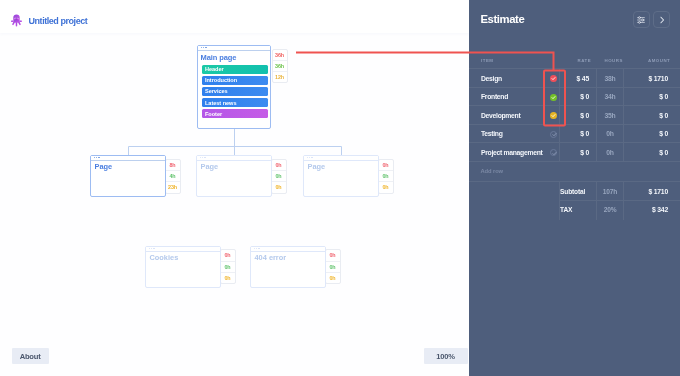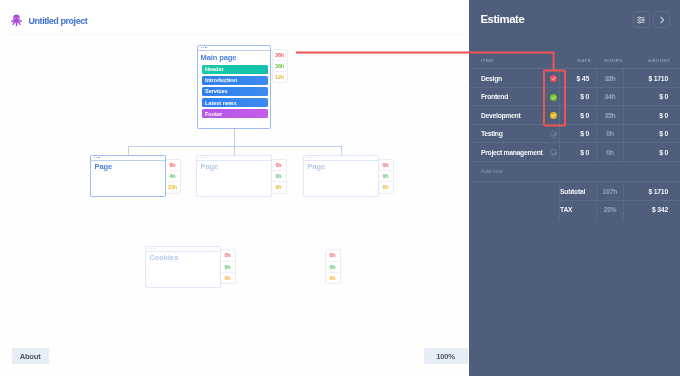--- a/index.html
+++ b/index.html
@@ -182,20 +182,30 @@
               <i></i>
               <i></i>
             </div>
           </div>
           <div class="ttl" style="left:3.5px;top:6px;font-size:7.4px">Cookies</div>
         </div>
         <div class="badges" style="left: 324.5px; top: 216.3px; height: 35px;">
           <div style="color: rgb(240, 97, 109);">0h</div>
           <div style="color: rgb(95, 194, 106);">0h</div>
           <div style="color: rgb(240, 180, 41);">0h</div>
+        </div>
+        <div class="card dim" style="left: 250px; top: 212.5px; width: 76px; height: 42px;">
+          <div class="bar">
+            <div class="dots">
+              <i></i>
+              <i></i>
+              <i></i>
+            </div>
+          </div>
+          <div class="ttl" style="left:3.5px;top:6px;font-size:7.4px">404 error</div>
         </div>
         <div class="pillbtn" style="left: 11.6px; top: 315px; width: 37px; height: 16px;">About</div>
         <div class="pillbtn" style="left: 423.5px; top: 315px; width: 44px; height: 16px;">100%</div>
       </div>
 
     <div class="topbar">
       <div class="brand">
         <span class="logo">
           <svg viewBox="0 0 44 52" width="11" height="13">
             <defs>

